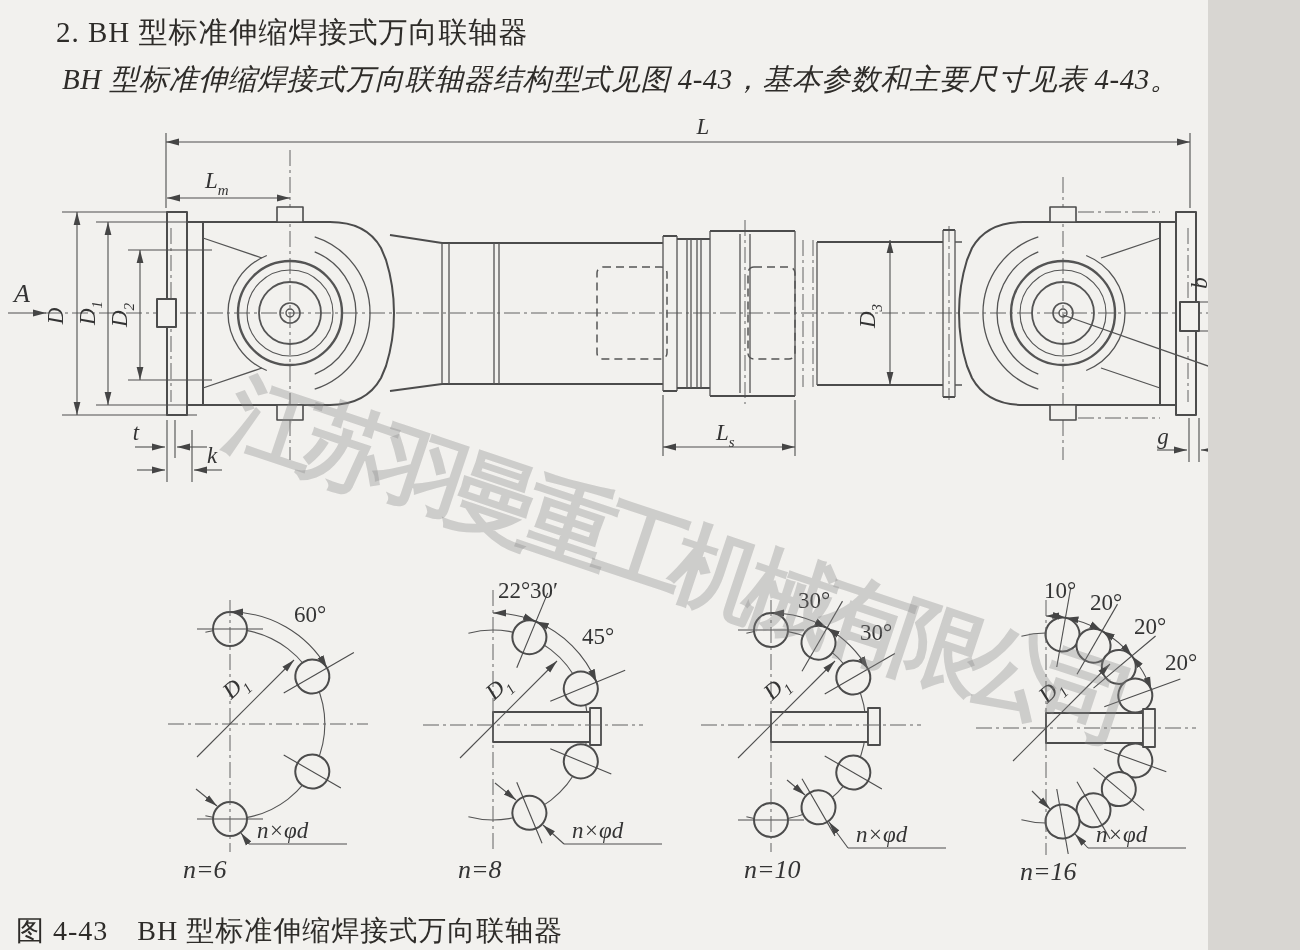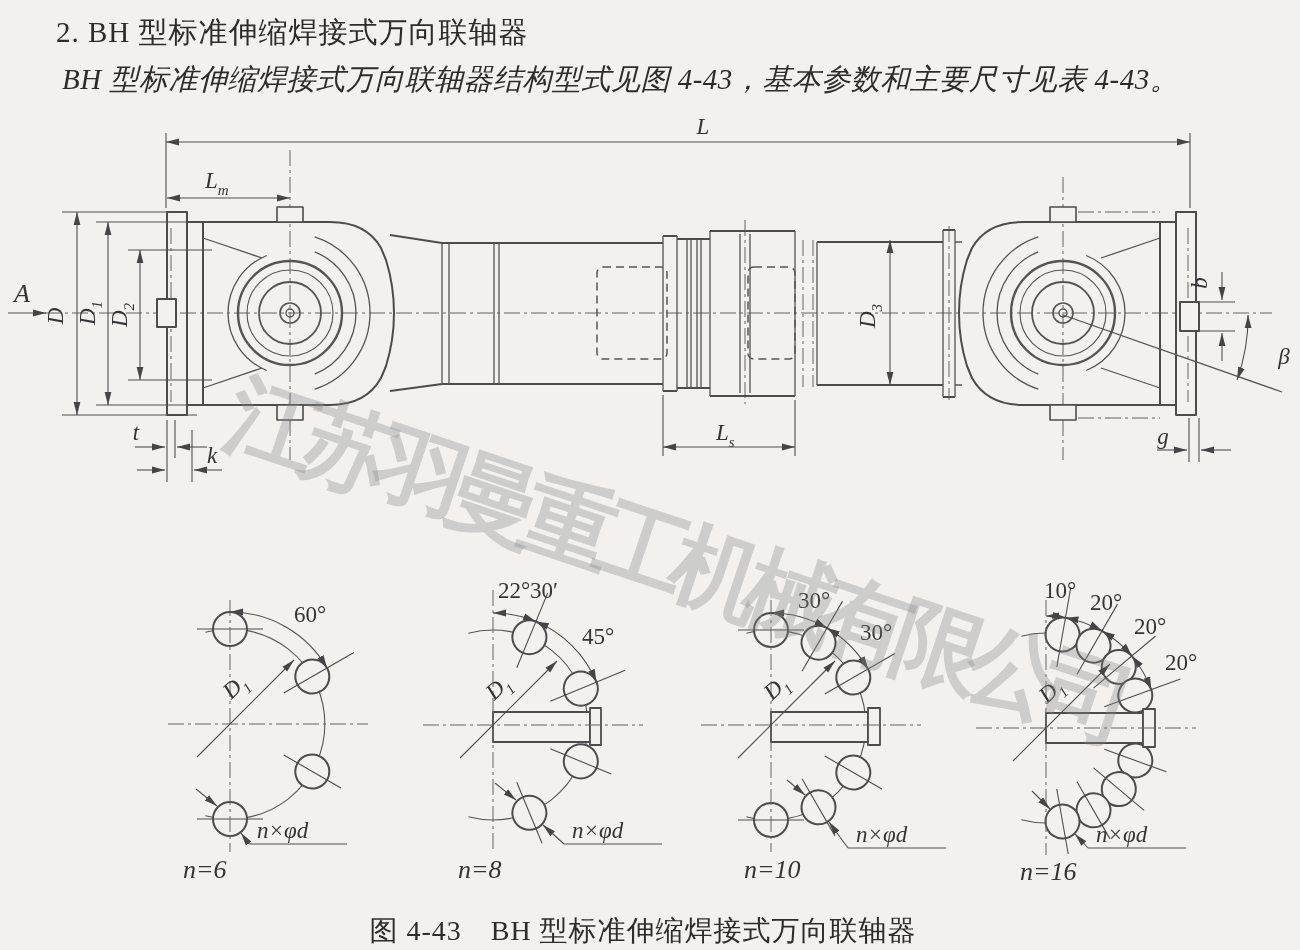--- a/index.html
+++ b/index.html
@@ -1,32 +1,32 @@
 <!DOCTYPE html>
 <html><head>
 <meta charset="utf-8">
 <style>
   html,body{margin:0;padding:0;background:#d8d6d2;}
   .page{
-    position:relative; width:1300px; height:950px; overflow:hidden;
+    position:relative; width:1208px; height:950px; overflow:hidden;
     background:#f2f1ee;
     font-family:"Liberation Serif","DejaVu Serif",serif;
     color:#2e2c29;
   }
   .heading{
     position:absolute; left:56px; top:13px;
     font-size:29px; letter-spacing:1px; white-space:nowrap;
   }
   .bodyline{
     position:absolute; left:62px; top:60px;
     font-size:29px; letter-spacing:0.5px; white-space:nowrap;font-style:italic;
   }
   .caption{
     position:absolute; left:16px; right:30px; top:912px;
-    text-align:center; font-size:28px; letter-spacing:1px; white-space:nowrap;
+    font-size:28px; letter-spacing:1px; white-space:nowrap;
   }
   .watermark{
     position:absolute; left:250px; top:352px;
     font-family:"Liberation Sans","DejaVu Sans",sans-serif;
     font-weight:700; font-size:92px; letter-spacing:-14px;
     color:rgba(135,135,135,0.34);
     transform:rotate(18.5deg); transform-origin:0 0;
     white-space:nowrap; pointer-events:none;
   }
   svg{position:absolute;left:0;top:0;}

